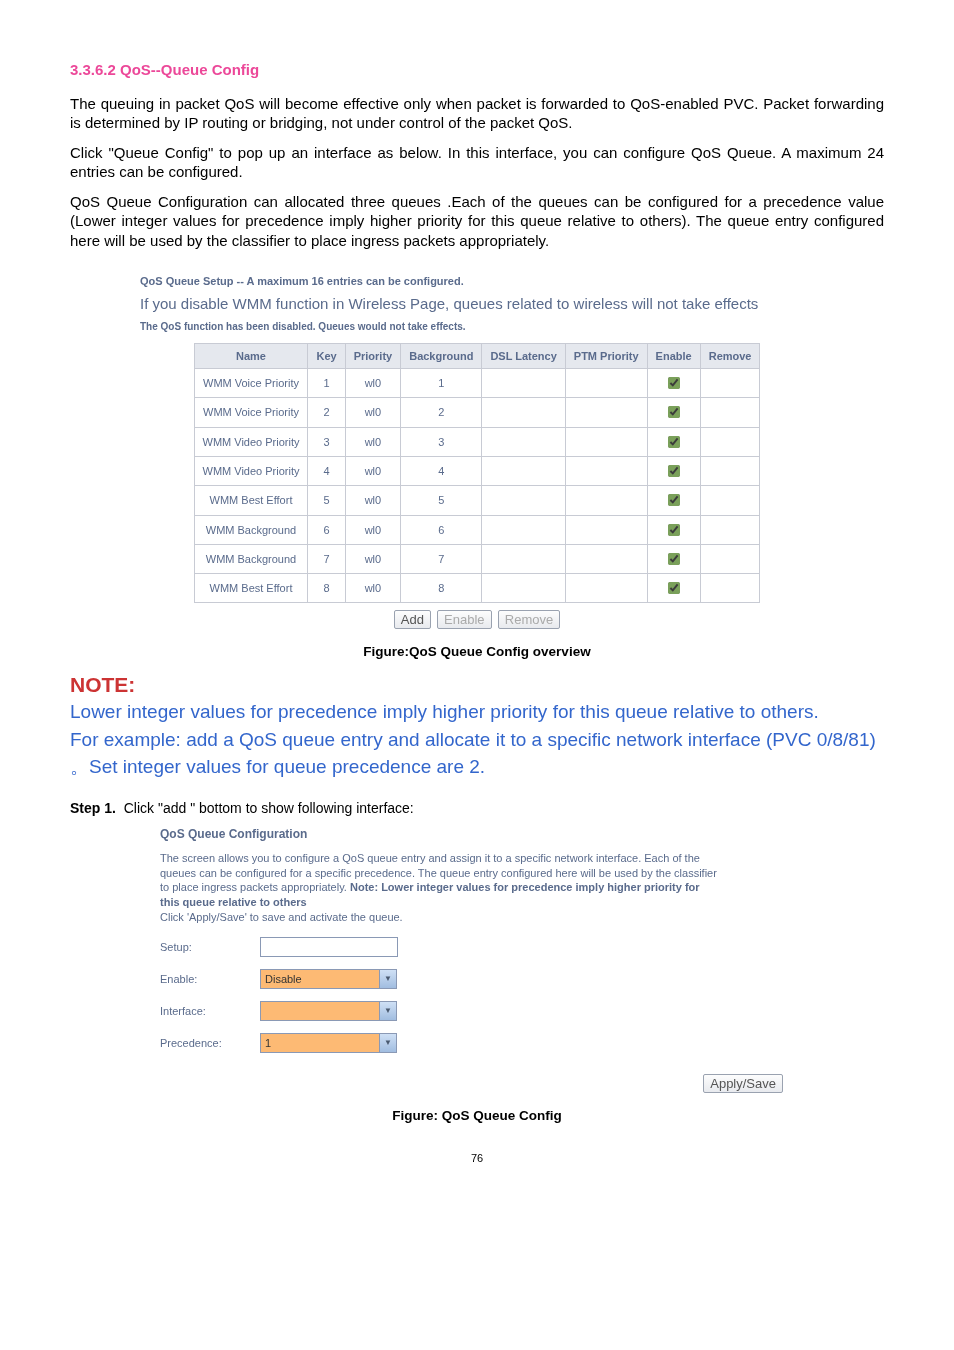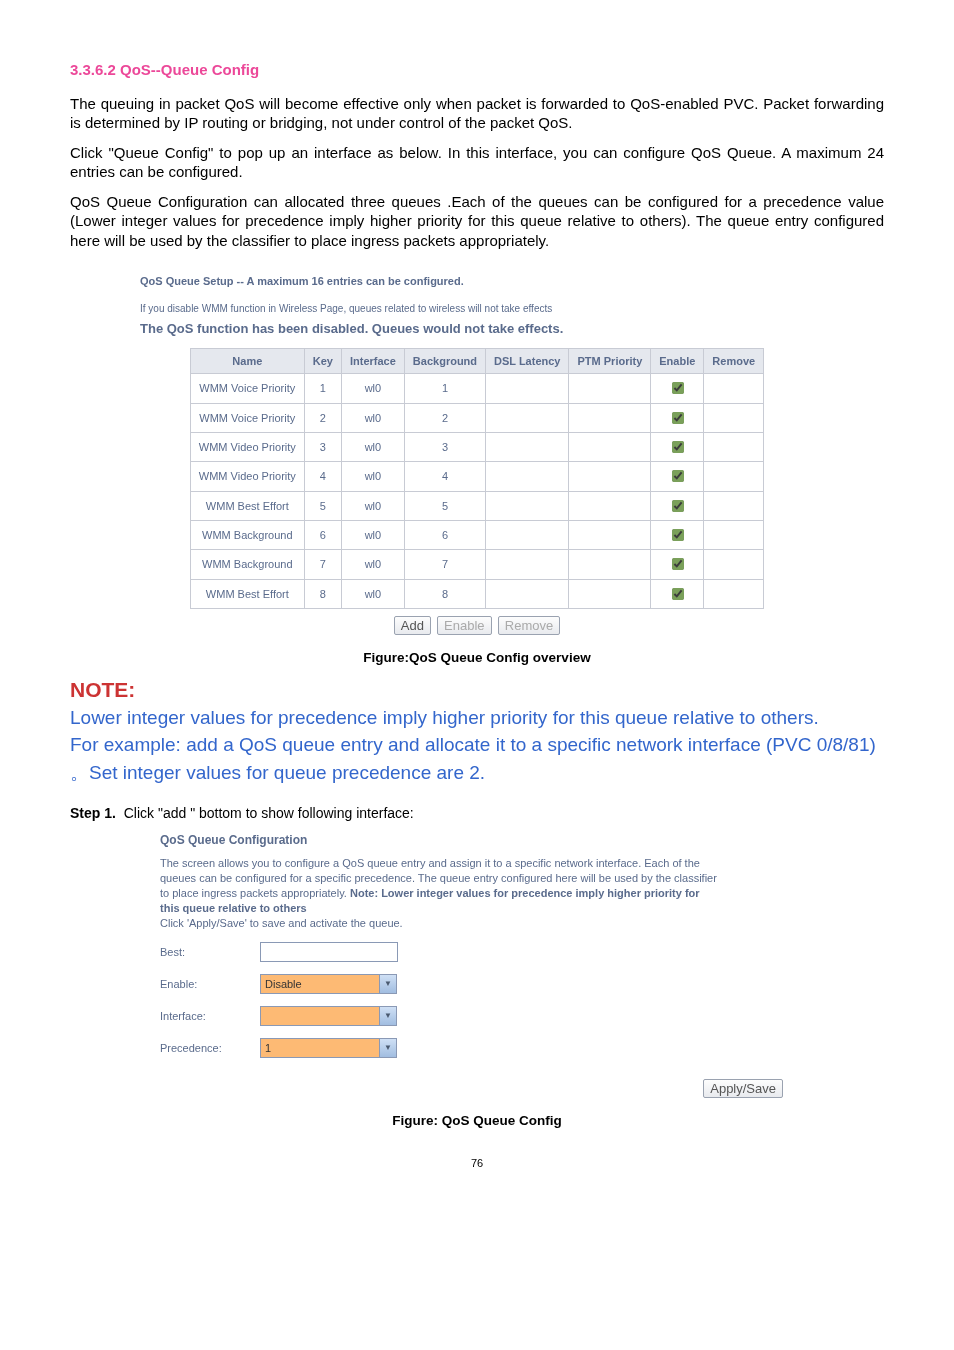--- a/index.html
+++ b/index.html
@@ -28,27 +28,27 @@
     margin-left: 70px;
     font-family: Verdana, Arial, sans-serif;
   }
   .setup-title {
     color: #5a6b8c;
     font-weight: bold;
     font-size: 11px;
   }
   .setup-note {
     color: #5a6b8c;
+    font-size: 15px;
+    margin-top: 6px;
+  }
+  .setup-disabled {
+    color: #5a6b8c;
+    font-weight: bold;
     font-size: 10px;
-    margin-top: 14px;
-  }
-  .setup-disabled {
-    color: #5a6b8c;
-    font-weight: bold;
-    font-size: 13px;
     margin-top: 6px;
   }
   table.queue {
     border-collapse: collapse;
     margin: 10px auto 6px auto;
     font-size: 11px;
     font-family: Verdana, Arial, sans-serif;
   }
   table.queue th {
     background: #e5e8ee;
@@ -174,21 +174,21 @@
   <div class="setup-title">QoS Queue Setup -- A maximum 16 entries can be configured.</div>
   <div class="setup-note">If you disable WMM function in Wireless Page, queues related to wireless will not take effects</div>
   <div class="setup-disabled">The QoS function has been disabled. Queues would not take effects.</div>
 </div>
 
 <table class="queue">
   <thead>
     <tr>
       <th>Name</th>
       <th>Key</th>
-      <th>Interface</th>
+      <th>Priority</th>
       <th>Background</th>
       <th>DSL Latency</th>
       <th>PTM Priority</th>
       <th>Enable</th>
       <th>Remove</th>
     </tr>
   </thead>
   <tbody id="queue-body">
       <tr>
         <td>WMM Voice Priority</td>
@@ -290,21 +290,21 @@
 </div>
 
 <div class="conf-block">
   <div class="conf-title">QoS Queue Configuration</div>
   <div class="conf-desc">
     <span>The screen allows you to configure a QoS queue entry and assign it to a specific network interface. Each of the queues can be configured for a specific precedence. The queue entry configured here will be used by the classifier to place ingress packets appropriately. </span><span class="strong">Note: Lower integer values for precedence imply higher priority for this queue relative to others</span><br>
     <span>Click 'Apply/Save' to save and activate the queue.</span>
   </div>
 
   <div class="form-row">
-    <div class="form-label">Best:</div>
+    <div class="form-label">Setup:</div>
     <input class="txtin" type="text" value="" style="">
   </div>
 
   <div class="form-row">
     <div class="form-label">Enable:</div>
     <div class="selwrap">
       <div class="selval">Disable</div>
       <div class="selbtn">▼</div>
     </div>
   </div>

